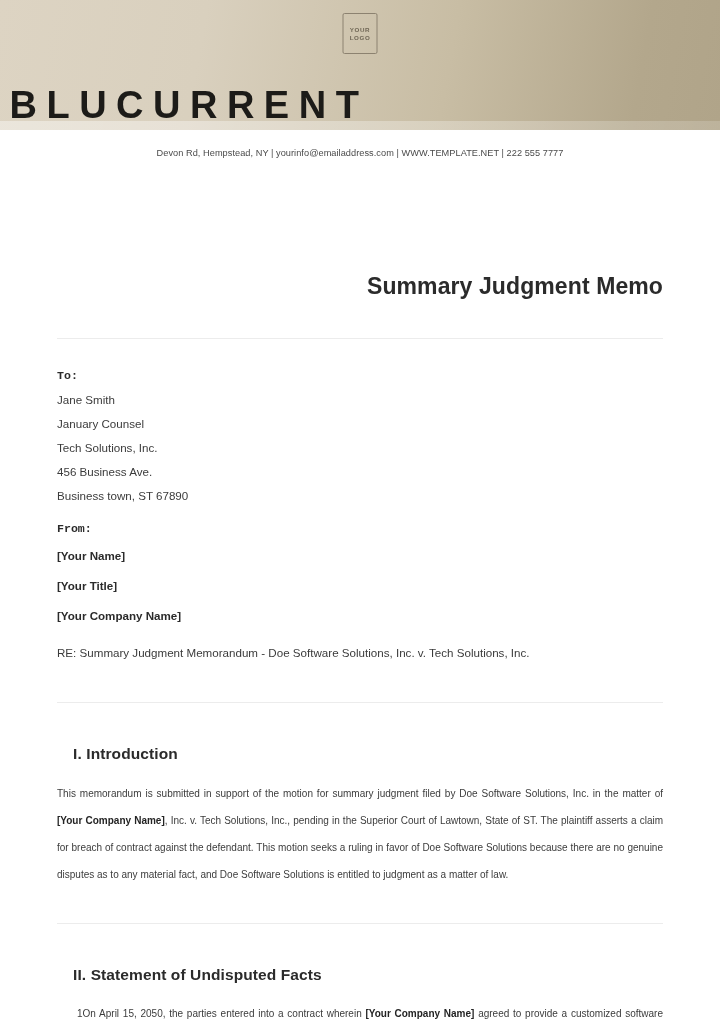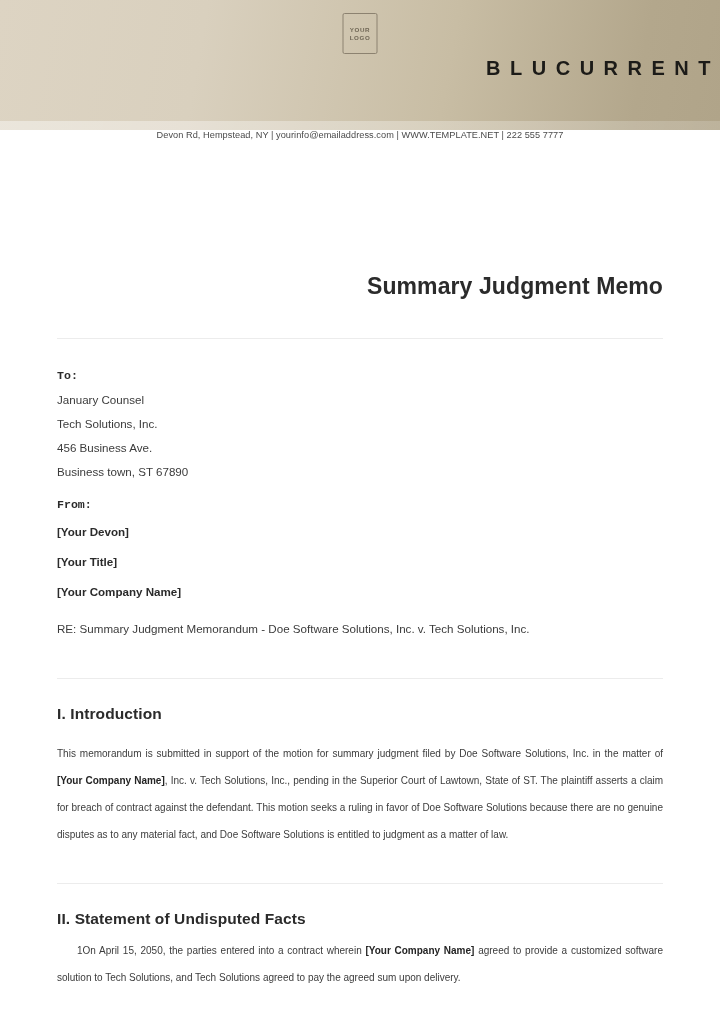--- a/index.html
+++ b/index.html
@@ -48,35 +48,36 @@
   }
   .logo-box span {
     font-size: 6.2px;
     letter-spacing: .6px;
     color: #6f6655;
     font-weight: 600;
     text-align: center;
   }
   .wordmark {
     position: absolute;
-    top: 57px;
+    top: 84px;
     left: 0;
     right: 0;
-    text-align: right;
-    font-size: 20px;
+    text-align: left;
+    font-size: 38px;
     font-weight: 700;
     letter-spacing: 9.5px;
     text-indent: 9.5px;
     color: #1c1b18;
   }
 
   
   .contact-strip {
     height: 46px;
     display: flex;
+    align-items: center;
     justify-content: center;
   }
   .contact-strip .contact-text {
     font-size: 9.2px;
     color: #4a4a4a;
     letter-spacing: .05px;
     white-space: nowrap;
   }
 
   
@@ -125,21 +126,21 @@
     padding-top: 10px;
     white-space: nowrap;
   }
 
   
   .section { padding-top: 26px; }
   .section-heading {
     font-size: 15.5px;
     font-weight: 700;
     color: #2b2b2b;
-    margin: 0;
+    margin: 16px;
     letter-spacing: .1px;
   }
   .body-text {
     font-size: 10px;
     line-height: 27px;
     color: #3c3c3c;
     text-align: justify;
     margin: 17px 0 0 0;
   }
   .body-text.indented { text-indent: 20px; margin-top: 9px; }
@@ -161,28 +162,29 @@
 </div>
 
 <div class="doc">
 
   <h1 class="doc-title">Summary Judgment Memo</h1>
   <hr class="rule rule-title">
 
   <div class="parties">
 
     <div class="party-line party-label">To:</div>
+    <div class="party-line">Jane Smith</div>
     <div class="party-line">January Counsel</div>
     <div class="party-line">Tech Solutions, Inc.</div>
     <div class="party-line">456 Business Ave.</div>
     <div class="party-line">Business town, ST 67890</div>
 
     <div class="from-block">
       <div class="party-line party-label">From:</div>
-      <div class="party-line placeholder">[Your Devon]</div>
+      <div class="party-line placeholder">[Your Name]</div>
       <div class="party-line placeholder">[Your Title]</div>
       <div class="party-line placeholder">[Your Company Name]</div>
     </div>
 
     <div class="re-line">RE: Summary Judgment Memorandum - Doe Software Solutions, Inc. v. Tech Solutions, Inc.</div>
   </div>
 
   <hr class="rule rule-parties">
 
   <div class="section">

